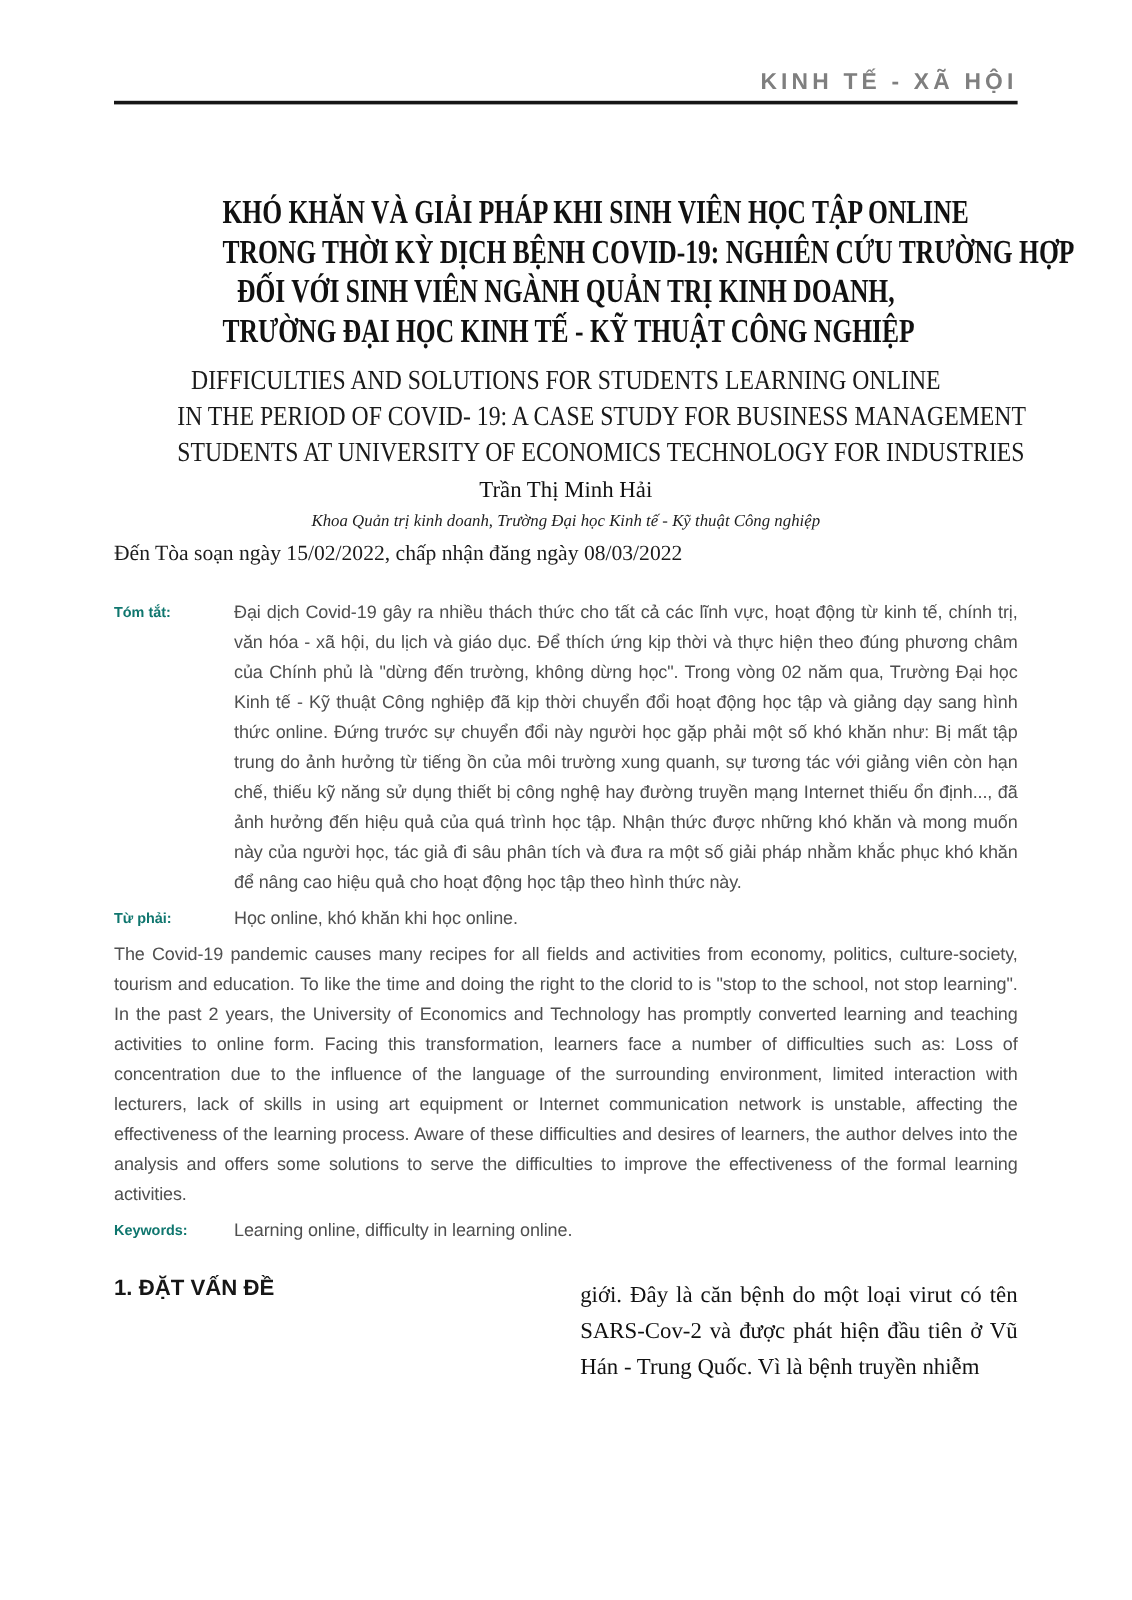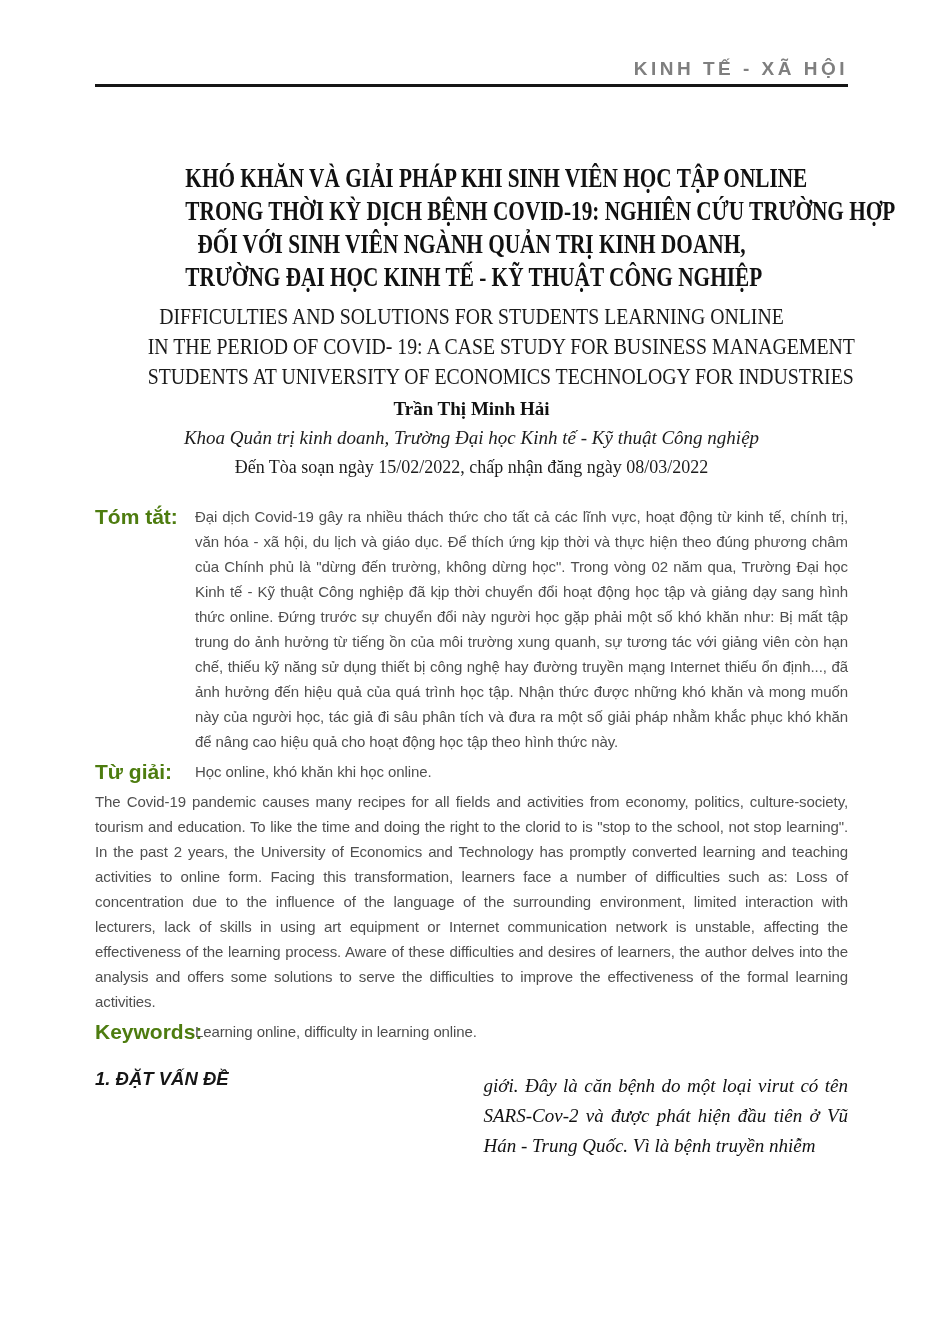--- a/index.html
+++ b/index.html
@@ -43,46 +43,46 @@
     font-weight: normal;
     font-size: 23px;
     line-height: 30px;
     color: #1a1a1a;
     transform: scaleX(0.86);
     transform-origin: center top;
   }
   .tline { white-space: nowrap; }
 
   
-  .author { margin-top: 6px; text-align: center; font-weight: bold; font-size: 19px; color: #111; }
-  .affiliation { margin-top: 7px; text-align: center; font-style: italic; font-size: 19px; color: #1c1c1c; }
-  .dates { margin-top: 8px; text-align: center; font-size: 18px; color: #1c1c1c; }
+  .author { margin-top: 6px; text-align: center; font-weight: normal; font-size: 19px; color: #111; }
+  .affiliation { margin-top: 7px; text-align: center; font-style: italic; font-size: 14px; color: #1c1c1c; }
+  .dates { margin-top: 8px; text-align: left; font-size: 18px; color: #1c1c1c; }
 
   
   .abstract-block { margin-top: 26px; font-family: "Liberation Sans", sans-serif; }
   .arow { display: flex; margin-bottom: 5px; }
   .alabel {
     flex: 0 0 100px;
     width: 100px;
     font-weight: bold;
-    font-size: 21px;
+    font-size: 12px;
     line-height: 25px;
-    color: #4d7c0f;
+    color: #0f766e;
   }
   .atext {
     flex: 1;
     font-size: 15px;
     line-height: 25px;
     letter-spacing: -0.1px;
     color: #4f4f4f;
     text-align: justify;
   }
 
   
-  .body-section { margin-top: 20px; display: flex; gap: 24px; font-style: italic; }
+  .body-section { margin-top: 20px; display: flex; gap: 24px; }
   .bcol {
     flex: 1;
     font-size: 19px;
     line-height: 30px;
     text-align: justify;
     color: #111111;
   }
   .section-heading {
     font-family: "Liberation Sans", sans-serif;
     font-weight: bold;
@@ -134,21 +134,21 @@
     <div class="author">Trần Thị Minh Hải</div>
     <div class="affiliation">Khoa Quản trị kinh doanh, Trường Đại học Kinh tế - Kỹ thuật Công nghiệp</div>
     <div class="dates">Đến Tòa soạn ngày 15/02/2022, chấp nhận đăng ngày 08/03/2022</div>
 
     <div class="abstract-block">
       <div class="arow">
         <div class="alabel">Tóm tắt:</div>
         <div class="atext">Đại dịch Covid-19 gây ra nhiều thách thức cho tất cả các lĩnh vực, hoạt động từ kinh tế, chính trị, văn hóa - xã hội, du lịch và giáo dục. Để thích ứng kịp thời và thực hiện theo đúng phương châm của Chính phủ là "dừng đến trường, không dừng học". Trong vòng 02 năm qua, Trường Đại học Kinh tế - Kỹ thuật Công nghiệp đã kịp thời chuyển đổi hoạt động học tập và giảng dạy sang hình thức online. Đứng trước sự chuyển đổi này người học gặp phải một số khó khăn như: Bị mất tập trung do ảnh hưởng từ tiếng ồn của môi trường xung quanh, sự tương tác với giảng viên còn hạn chế, thiếu kỹ năng sử dụng thiết bị công nghệ hay đường truyền mạng Internet thiếu ổn định..., đã ảnh hưởng đến hiệu quả của quá trình học tập. Nhận thức được những khó khăn và mong muốn này của người học, tác giả đi sâu phân tích và đưa ra một số giải pháp nhằm khắc phục khó khăn để nâng cao hiệu quả cho hoạt động học tập theo hình thức này.</div>
       </div>
       <div class="arow">
-        <div class="alabel">Từ giải:</div>
+        <div class="alabel">Từ phải:</div>
         <div class="atext">Học online, khó khăn khi học online.</div>
       </div>
       <div class="arow">
         <div class="atext">The Covid-19 pandemic causes many recipes for all fields and activities from economy, politics, culture-society, tourism and education. To like the time and doing the right to the clorid to is "stop to the school, not stop learning". In the past 2 years, the University of Economics and Technology has promptly converted learning and teaching activities to online form. Facing this transformation, learners face a number of difficulties such as: Loss of concentration due to the influence of the language of the surrounding environment, limited interaction with lecturers, lack of skills in using art equipment or Internet communication network is unstable, affecting the effectiveness of the learning process. Aware of these difficulties and desires of learners, the author delves into the analysis and offers some solutions to serve the difficulties to improve the effectiveness of the formal learning activities.</div>
       </div>
       <div class="arow">
         <div class="alabel">Keywords:</div>
         <div class="atext">Learning online, difficulty in learning online.</div>
       </div>
     </div>

